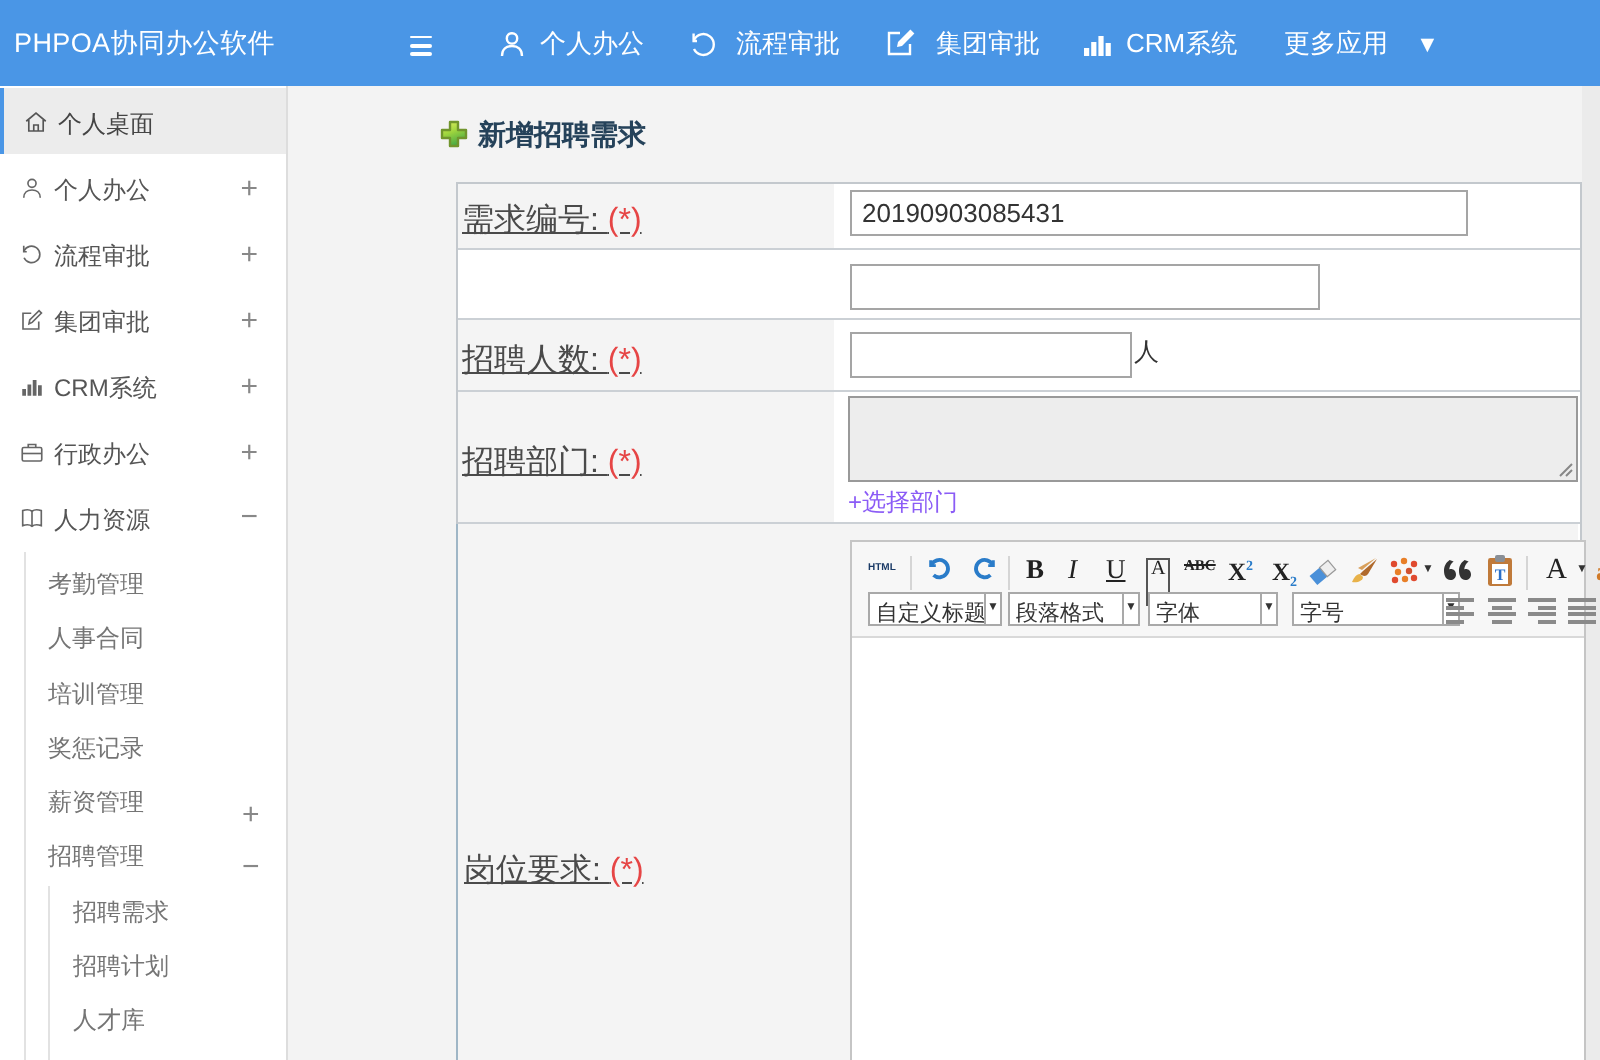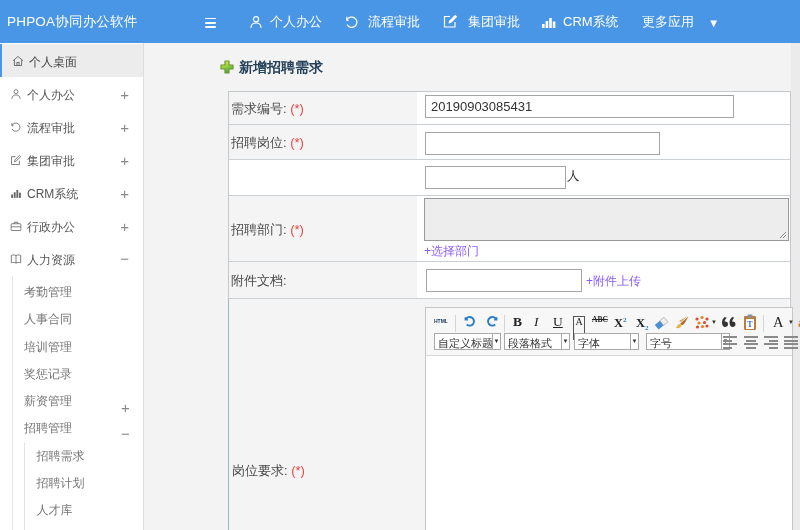--- a/index.html
+++ b/index.html
@@ -28,21 +28,21 @@
 
 
 #content { position:absolute; left:145px; top:43px; width:655px; height:487px; background:#f3f3f3; }
 #scrollstrip { position:absolute; left:791px; top:43px; width:9px; height:487px; background:#ebebeb; }
 #ptitle { position:absolute; left:239px; top:59px; font-size:14px; font-weight:bold; color:#25425a; }
 
 
 #ftable { position:absolute; left:228px; top:91px; width:563px; border:1px solid #c3c8cd; border-bottom:none; background:#fff; }
 .frow { position:relative; border-bottom:1px solid #cbd0d5; width:100%; }
 .lcell { position:absolute; left:0; top:0; bottom:0; width:188px; background:#f4f4f4; }
-.lcell span.lab { position:absolute; left:2px; top:50%; margin-top:-8px; font-size:13px; color:#4a4a4a; white-space:nowrap; }
+.lcell span.lab { position:absolute; left:2px; top:50%; margin-top:-8px; font-size:16px; color:#4a4a4a; white-space:nowrap;text-decoration:underline; }
 .star { color:#e64545; }
 .vcell { margin-left:188px; position:relative;text-decoration:underline; }
 input.ti { height:23px; border:1px solid #a5a5a5; background:#fff; font-size:13px; color:#333; padding:0 5px; font-family:"Liberation Sans",sans-serif; }
 .lnk { color:#8b5cf6; font-size:12px; text-decoration:none; }
 
 
 #edrow { position:relative; width:100%; }
 #edwrap { position:absolute; left:196px; top:8px; width:368px; border:1px solid #c5c5c5; background:#fff; }
 #toolbar { background:#f7f7f7; border-bottom:1px solid #d9d9d9; padding:3px 0 0 3px; }
 .trow1 { height:22px; position:relative; }
@@ -191,59 +191,50 @@
   <div class="frow" style="height:33px;">
     <div class="lcell">
         <span class="lab">需求编号: <span class="star">(*)</span></span>
       </div>
     <div class="vcell" style="height:33px;">
         <input class="ti" style="position: absolute; left: 8px; top: 3px; width: 309px;" value="20190903085431">
       </div>
   </div>
 
   <div class="frow" style="height:35px;">
-    <div class="lcell">
-        <span class="lab">招聘岗位: <span class="star">(*)</span></span>
-      </div>
     <div class="vcell" style="height:35px;">
         <input class="ti" style="position: absolute; left: 8px; top: 7px; width: 235px;">
       </div>
   </div>
 
 
   <div class="frow" style="height:36px;">
+    <div class="lcell">
+        <span class="lab">招聘人数: <span class="star">(*)</span></span>
+      </div>
     <div class="vcell" style="height:36px;">
         <input class="ti" style="position: absolute; left: 8px; top: 6px; width: 141px;">
         <span style="position:absolute; left:150px; top:8px; font-size:12.5px; color:#333;">人</span>
       </div>
   </div>
 
   <div class="frow" style="height:66px;">
     <div class="lcell">
         <span class="lab">招聘部门: <span class="star">(*)</span></span>
       </div>
     <div class="vcell" style="height:66px;">
       <div style="position:absolute; left:7px; top:2px; width:365px; height:43px; background:#ededed; border:1px solid #999;">
         <svg style="position:absolute; right:1px; bottom:1px;" width="8" height="8" viewBox="0 0 8 8">
             <path d="M7 1 L1 7 M7 4 L4 7" stroke="#888" stroke-width="1" fill="none"></path>
           </svg>
       </div>
       <a class="lnk" style="position:absolute; left:7px; top:47px;">+选择部门</a>
     </div>
   </div>
 
-  <div class="frow" style="height:37px;">
-    <div class="lcell">
-        <span class="lab">附件文档: </span>
-      </div>
-    <div class="vcell" style="height:37px;">
-        <input class="ti" style="position: absolute; left: 9px; top: 7px; width: 156px;">
-        <a class="lnk" style="position:absolute; left:169px; top:11px;">+附件上传</a>
-      </div>
-  </div>
 
   <div class="frow" id="edrow" style="height:360px; border-left:1px solid #9fb6c6; margin-left:-1px; background:#f4f4f4;">
     <div class="lcell" style="left:1px;">
         <span class="lab" style="top:163px; margin-top:0;">岗位要求: <span class="star">(*)</span></span>
       </div>
     <div id="edwrap">
       <div id="toolbar">
         <div class="trow1" id="tbr1">
           <span style="position:absolute; left:5px; top:7px; font-size:5px; font-weight:bold; color:#1a3a66;">HTML</span>
           <div class="tsep" style="left:26px;"></div>

